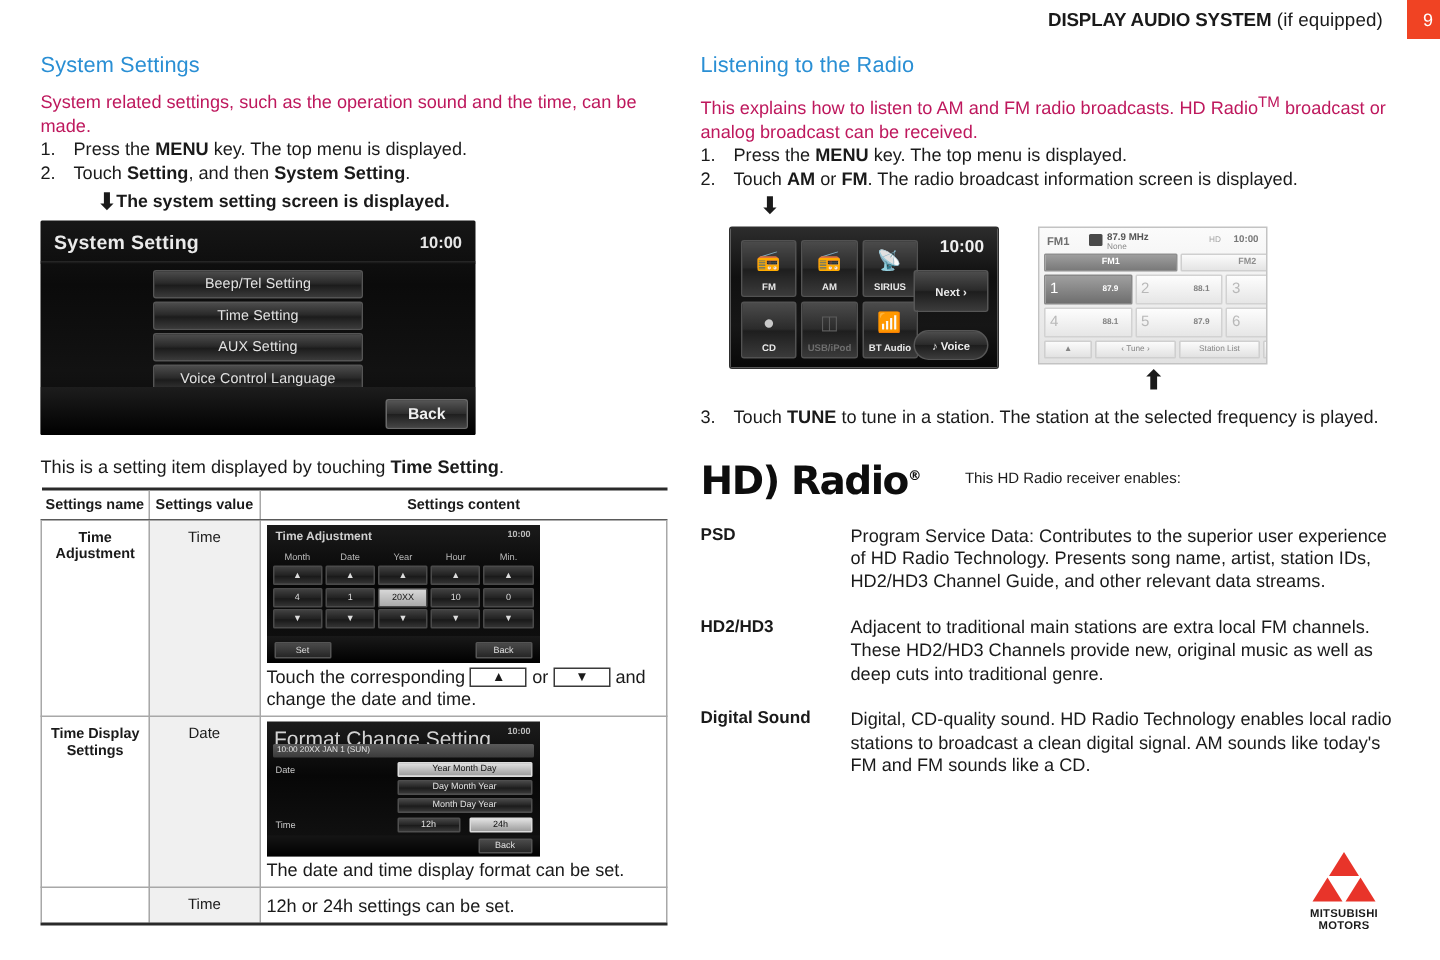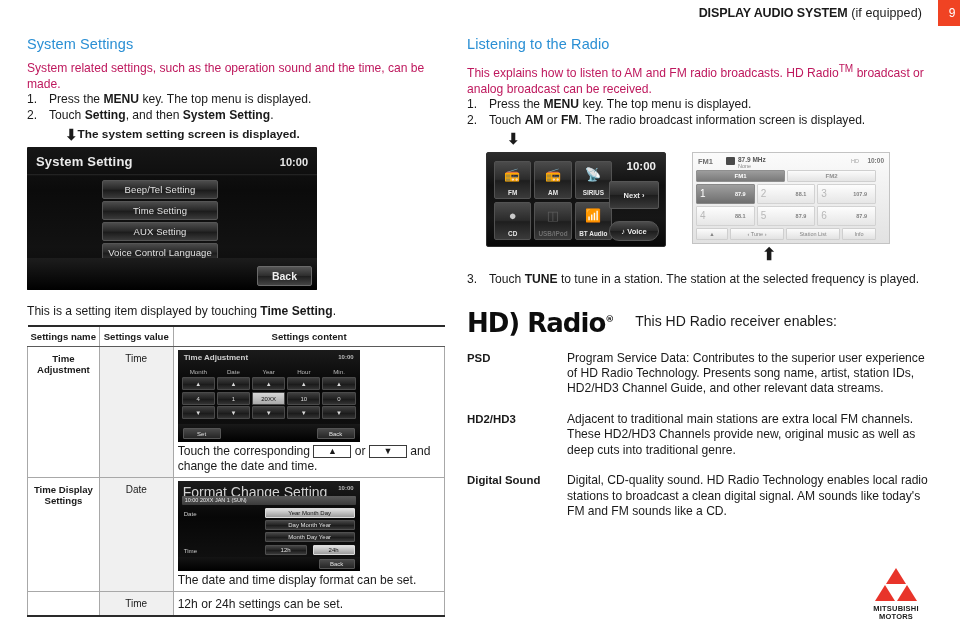--- a/index.html
+++ b/index.html
@@ -58,21 +58,21 @@
 
   
   .sys-screen { width: 290px; height: 143px; border-radius: 1px;
     background: linear-gradient(#161616,#0b0b0b 30%,#121212 70%,#090909); }
   .sys-title { position: absolute; left: 9px; top: 7px; font-size: 13px;
     font-weight: bold; color: #eaeaea; letter-spacing: .2px;}
   .sys-clock { position: absolute; right: 9px; top: 9px; font-size: 11px;
     font-weight: bold; color: #e6e6e6;}
   .sys-topbar { position: absolute; left:0; top:27px; width: 100%; height: 2px;
     background: linear-gradient(#2a2a2a,#0d0d0d); }
-  .sys-btns { position: absolute; left: 75px; top: 33px; width: 116px; }
+  .sys-btns { position: absolute; left: 75px; top: 33px; width: 140px; }
   .sys-btn {
     height: 19px; margin-bottom: 2px; border-radius: 2px;
     background: linear-gradient(#4c4c4c,#2a2a2a 45%,#1c1c1c 55%,#3a3a3a);
     border: 1px solid #555; font-size: 9.5px; color: #e2e2e2;
     text-align: center; line-height: 17px; letter-spacing: .1px;
   }
   .sys-bottom {
     position: absolute; left: 0; bottom: 0; width: 100%; height: 32px;
     background: linear-gradient(#1d1d1d,#000);
   }
@@ -161,21 +161,21 @@
     background: linear-gradient(#4d4d4d,#2a2a2a 48%,#1d1d1d 52%,#3b3b3b);
     font-size:7.5px; font-weight:bold; color:#ededed; line-height:27px;
     text-align:center;}
   .tm-voice { position:absolute; right:6px; bottom:5px; width:50px; height:20px;
     border-radius:10px; border:1px solid #565656;
     background: linear-gradient(#4d4d4d,#2a2a2a 48%,#1d1d1d 52%,#3b3b3b);
     font-size:7.5px; font-weight:bold; color:#ededed; line-height:19px;
     text-align:center;}
 
   
-  .fm-screen { width: 198px; height: 92px;
+  .fm-screen { width: 153px; height: 92px;
     background: linear-gradient(#fbfbfb,#e2e2e2); border:1px solid #c3c3c3;
     color:#6a6a6a; }
   .fm-band { position:absolute; left:5px; top:4px; font-size:7.5px;
     font-weight:bold; color:#6f6f6f;}
   .fm-hd { position:absolute; left:33px; top:4px; width:9px; height:8px;
     background:#4a4a4a; border-radius:1px;}
   .fm-freq { position:absolute; left:45px; top:3px; font-size:6.5px;
     font-weight:bold; color:#555;}
   .fm-none { position:absolute; left:45px; top:10px; font-size:5.5px; color:#8a8a8a;}
   .fm-clock { position:absolute; right:5px; top:4px; font-size:6.5px;
@@ -234,21 +234,21 @@
     text-align: center; line-height: 11px; font-size: 9px; vertical-align: 1px;
     background: #fff;
   }
 
   
   .hd-row { display:flex; align-items:center; margin-top: 18px; }
   .hd-logo { font-size: 26px; font-weight: bold; letter-spacing:-1px;
     line-height: 26px; white-space: nowrap; color:#0d0d0d;
     font-family: "DejaVu Sans", sans-serif; }
   .hd-logo sup { font-size: 9px; vertical-align: super; }
-  .hd-caption { font-size: 14px; margin-left: 22px; }
+  .hd-caption { font-size: 10px; margin-left: 30px; }
 
   .def-row { display:flex; margin-top: 15px; font-size: 12.1px; line-height: 15.4px; }
   .def-term { width: 100px; flex: 0 0 100px; font-weight: bold; font-size: 11.4px; }
   .def-desc { flex: 1; }
 
   
   .brand { position: absolute; right: 28px; bottom: 18px; width: 72px; text-align:center; }
   .tri-wrap { position: relative; width: 62px; height: 36px; margin: 0 auto 2px; }
   .brand-name { font-size: 7.5px; font-weight: bold; letter-spacing:.2px; line-height:8.6px;}
   .watermark {

